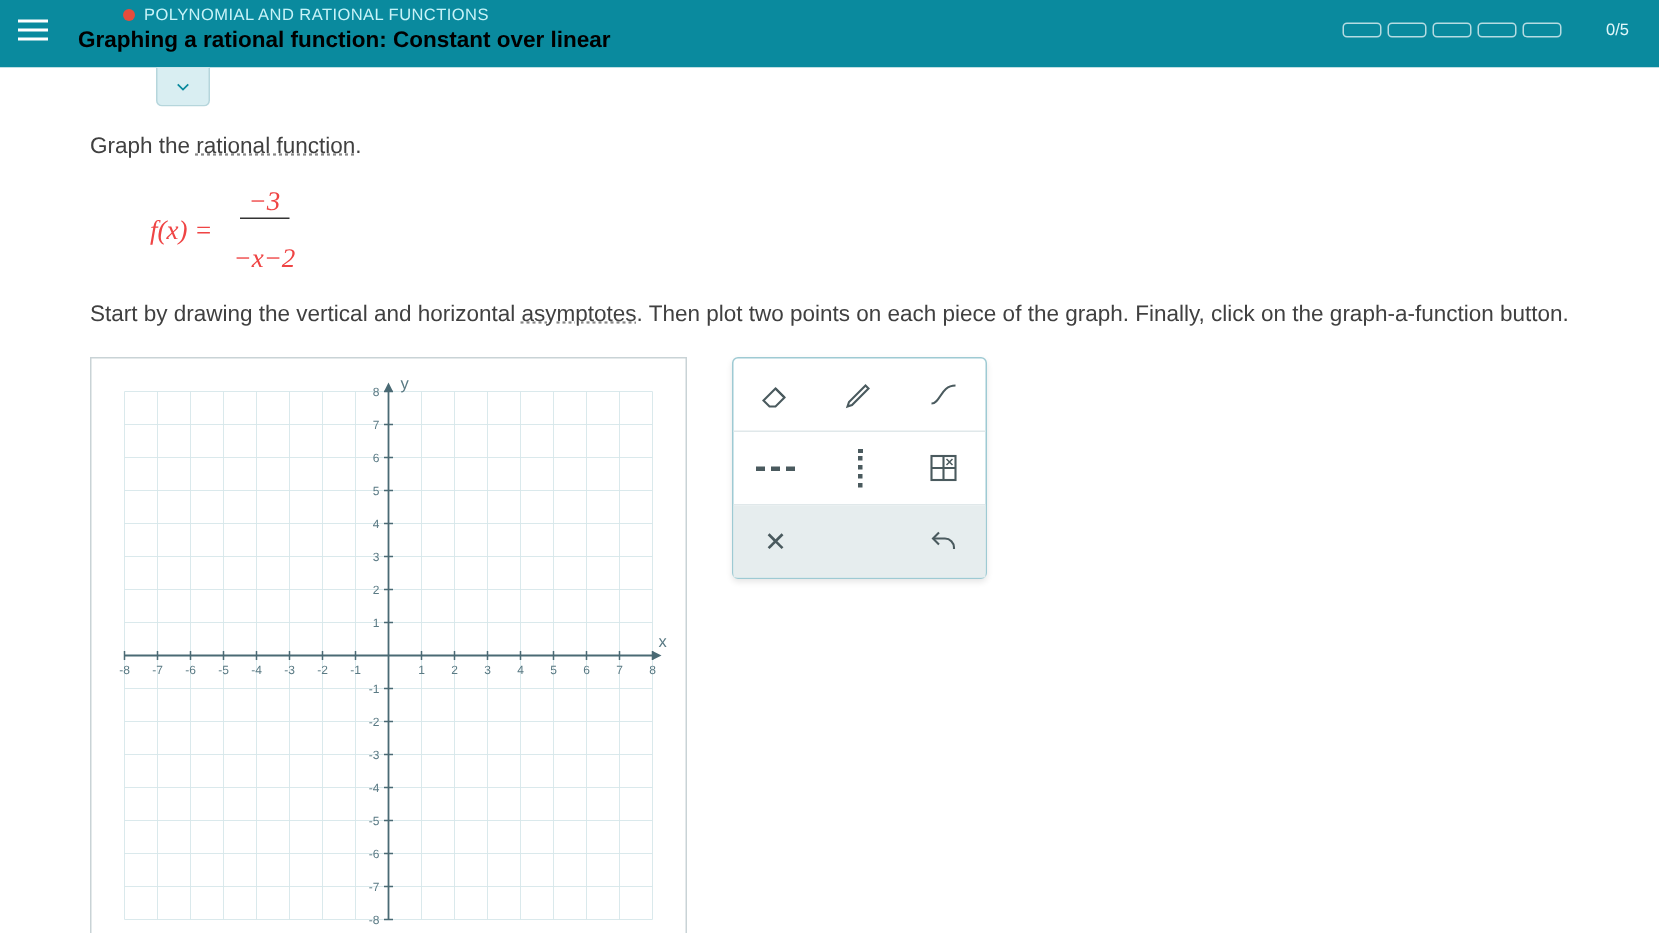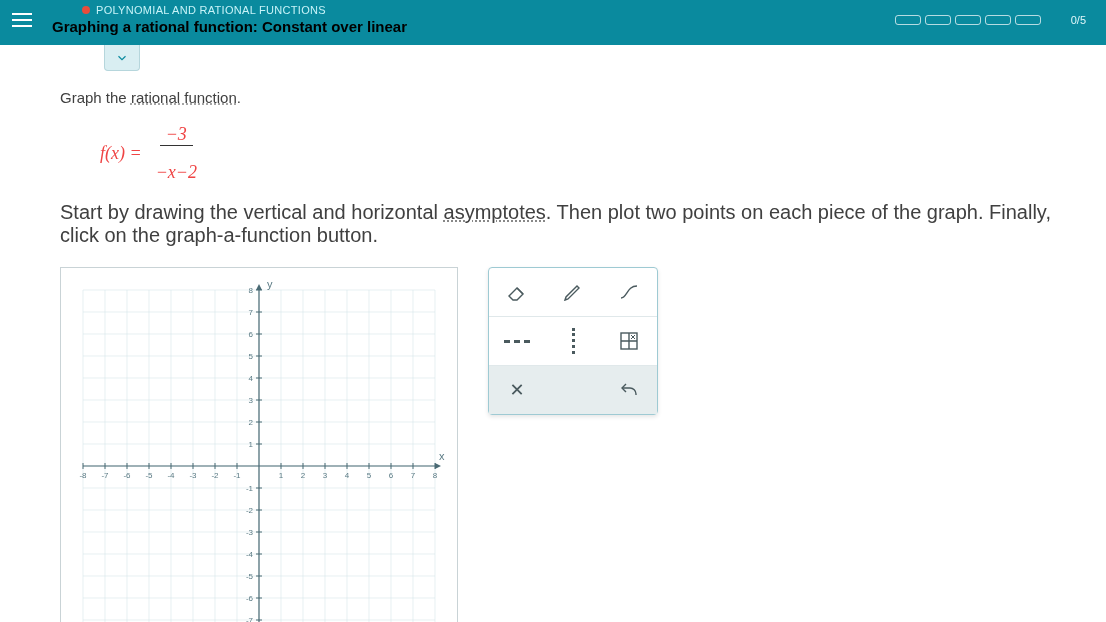--- a/index.html
+++ b/index.html
@@ -18,21 +18,21 @@
   .chevron-tab { position:absolute; top:0; left:104px; width:36px; height:26px; background:#d9eef2; border:1px solid #b6d6dc; border-top:none; border-radius:0 0 4px 4px; display:flex; align-items:center; justify-content:center; cursor:pointer;}
   .chevron-tab svg { width:14px; height:14px; }
   .problem { padding-top: 44px; }
   .prompt1 { font-size:15px; color:#404040; }
   .underline { text-decoration: underline dotted #888; cursor:pointer;}
   .formula { margin: 18px 0 18px 40px; font-family: 'Times New Roman', serif; font-style: italic; font-size:18px; color:#ef4444; display:flex; align-items:center;}
   .formula .lhs { margin-right:4px;}
   .frac { display:inline-flex; flex-direction:column; align-items:center; font-style:normal; margin-left:4px;}
   .frac .num { border-bottom:1px solid #333; padding:0 6px; font-style:italic;}
   .frac .den { padding:0 6px; font-style:italic;margin-top:16px;}
-  .prompt2 { font-size:20px; color:#404040; margin-bottom:20px;}
+  .prompt2 { font-size:15px; color:#404040; margin-bottom:20px;}
   .work-area { display:flex; gap:30px; align-items:flex-start; }
   .graph-box { border:1px solid #c9d3d6; padding:8px; }
   .graph-box svg { display:block; }
   .toolbox { border:1px solid #9ecad3; border-radius:4px; box-shadow:0 2px 4px rgba(0,0,0,.1); width:170px; }
   .tool-row { display:flex; }
   .tool-cell { flex:1; height:48px; display:flex; align-items:center; justify-content:center; cursor:pointer;}
   .tool-row.top { border-bottom:1px solid #e0e8ea;}
   .tool-row.mid { border-bottom:1px solid #e0e8ea;}
   .tool-row.bottom { background:#e6edee;}
   .tool-cell svg { width:24px; height:24px; stroke:#4a5a5e; fill:none; stroke-width:1.4;}

